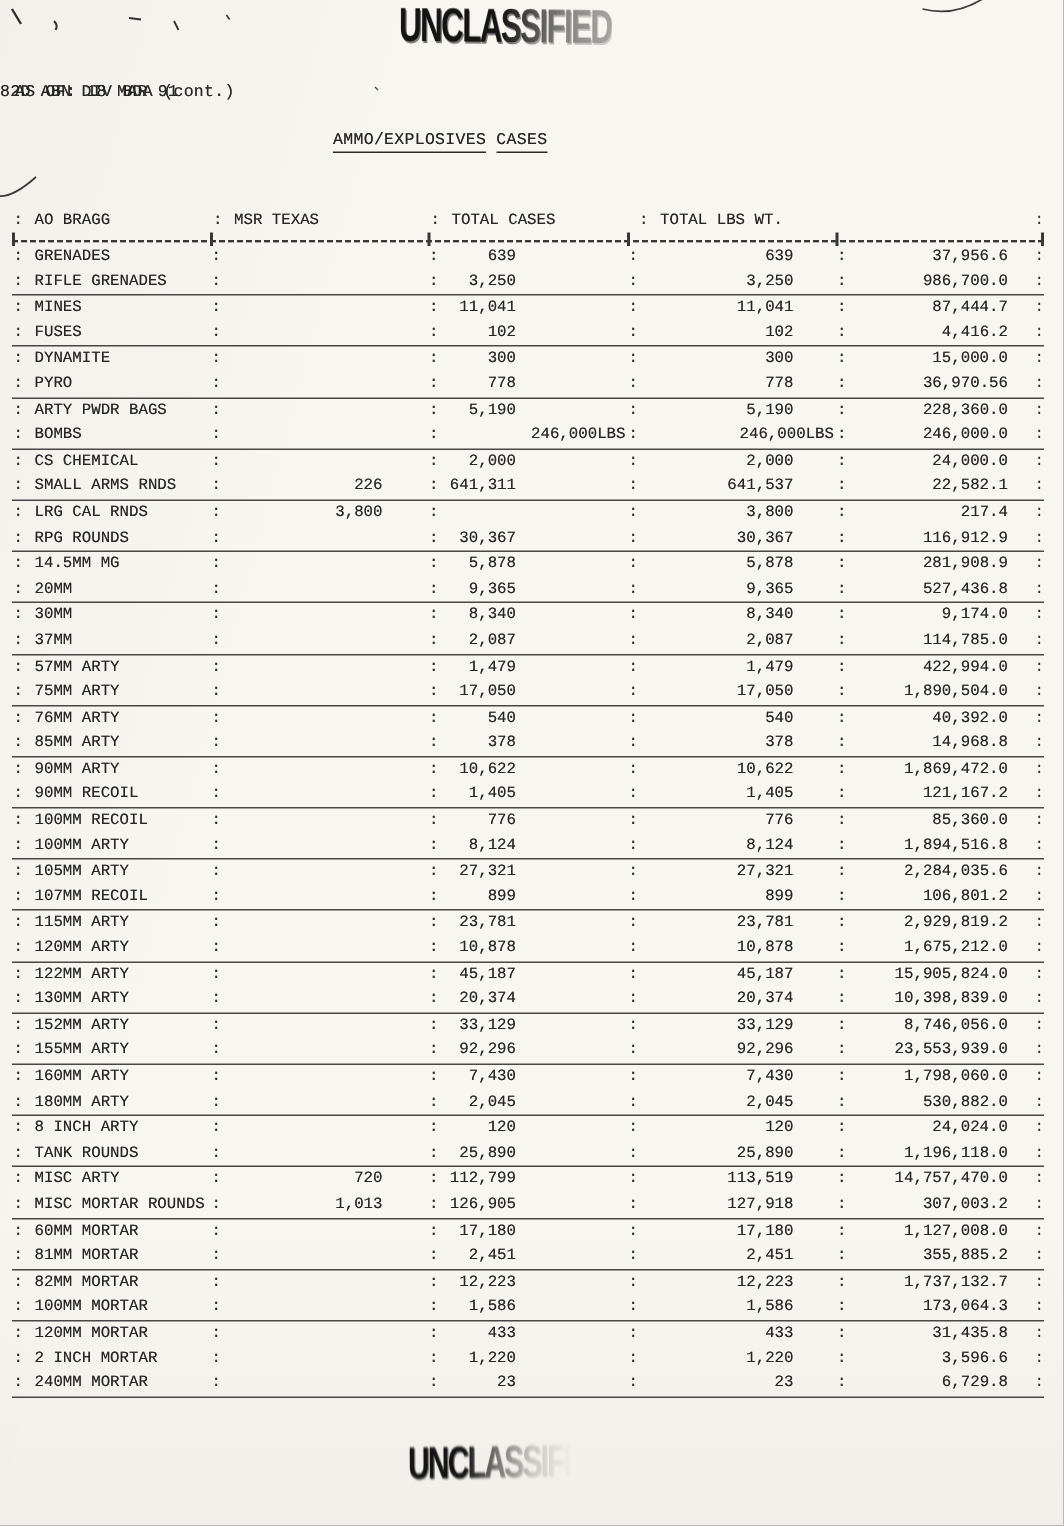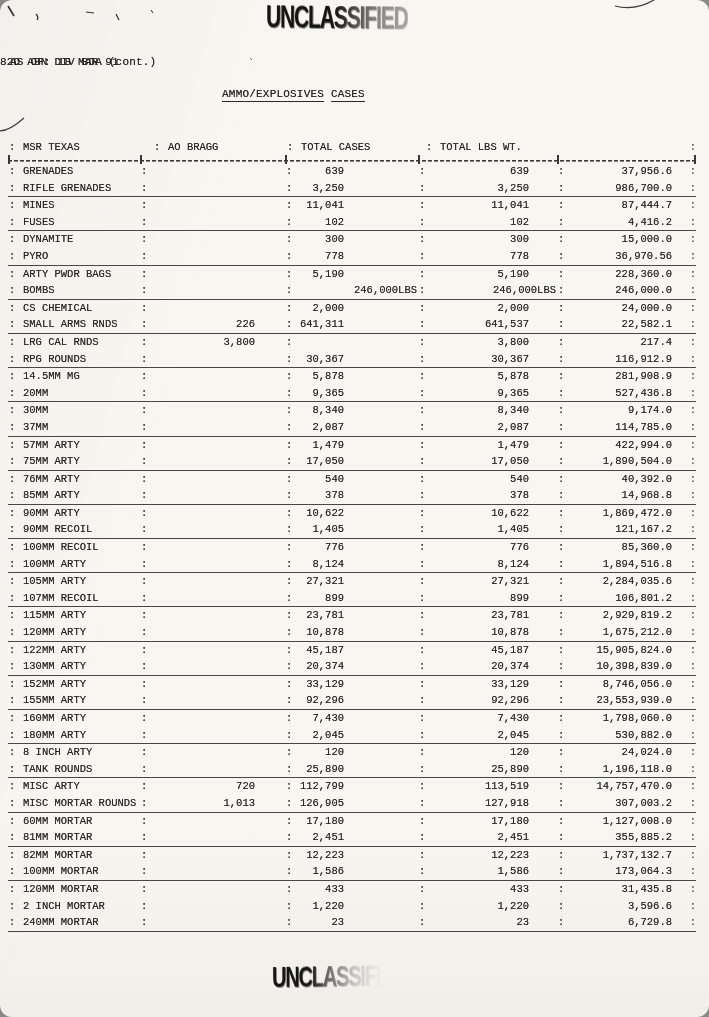--- a/index.html
+++ b/index.html
@@ -7,21 +7,20 @@
     position:relative;
     width:709px;height:1017px;
     margin:0 auto;
     background:
       linear-gradient(105deg, rgba(0,0,0,0.025), rgba(0,0,0,0) 30%),
       linear-gradient(0deg, rgba(60,60,50,0.04), rgba(0,0,0,0) 20%),
       #f7f6f1;
     overflow:hidden;
     font-family:"Liberation Mono","DejaVu Sans Mono",monospace;
     color:#262626;
-    border-radius:12px;
   }
   
   .stamp{
     position:absolute;
     font-family:"Liberation Sans","DejaVu Sans",sans-serif;
     font-weight:900;
     color:#141414;
     transform-origin:left center;
     white-space:nowrap;
   }
@@ -86,22 +85,22 @@
   <div class="doc-line as-of">AS OF:  18 MAR 91</div>
   <div class="doc-line doc-title">82D ABN DIV BDA (cont.)</div>
   <div class="doc-line doc-subtitle">
     <span class="u">AMMO/EXPLOSIVES</span>
     <span> </span>
     <span class="u">CASES</span>
   </div>
 
   <div class="ammo-table">
     <div class="thead">
+      <div class="cell c-ao_bragg">AO BRAGG</div>
       <div class="cell c-msr_texas">MSR TEXAS</div>
-      <div class="cell c-ao_bragg">AO BRAGG</div>
       <div class="cell c-total_cases">TOTAL CASES</div>
       <div class="cell c-total_lbs">TOTAL LBS WT.</div>
     </div>
     <div class="sepline">
       <span class="plus" style="left:0"></span>
       <span class="plus" style="left:132px"></span>
       <span class="plus" style="left:277px"></span>
       <span class="plus" style="left:410px"></span>
       <span class="plus" style="left:549px"></span>
       <span class="plus" style="left:686px"></span>

